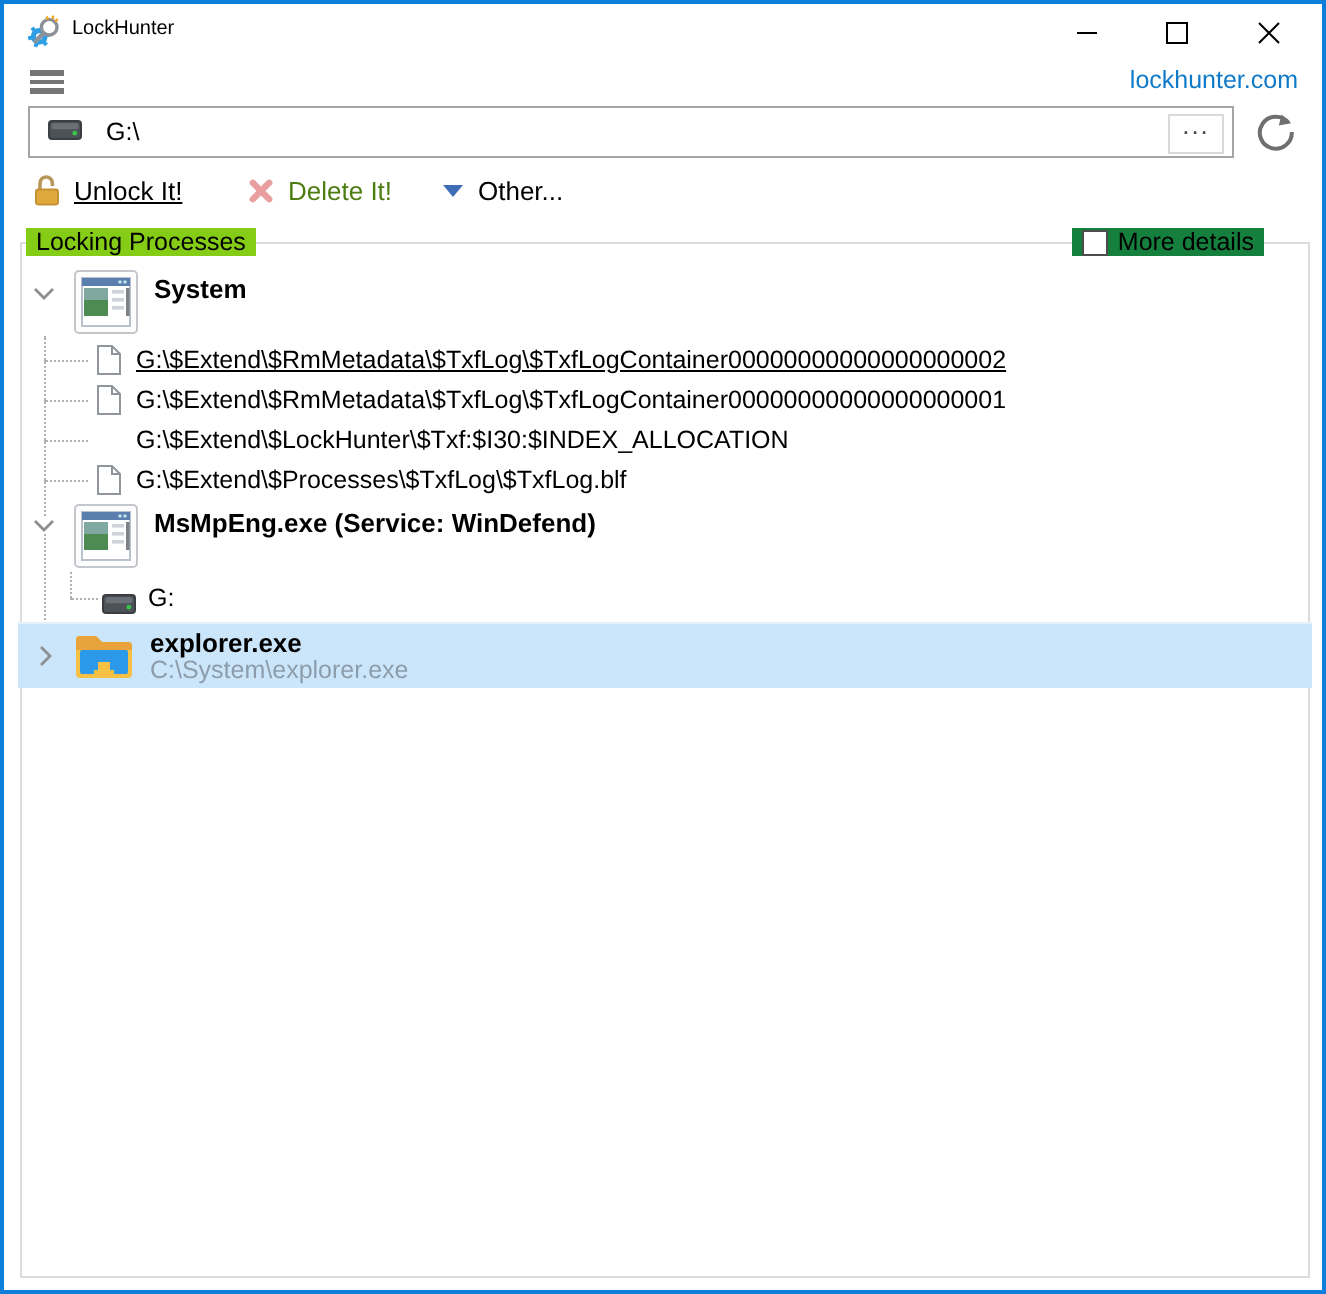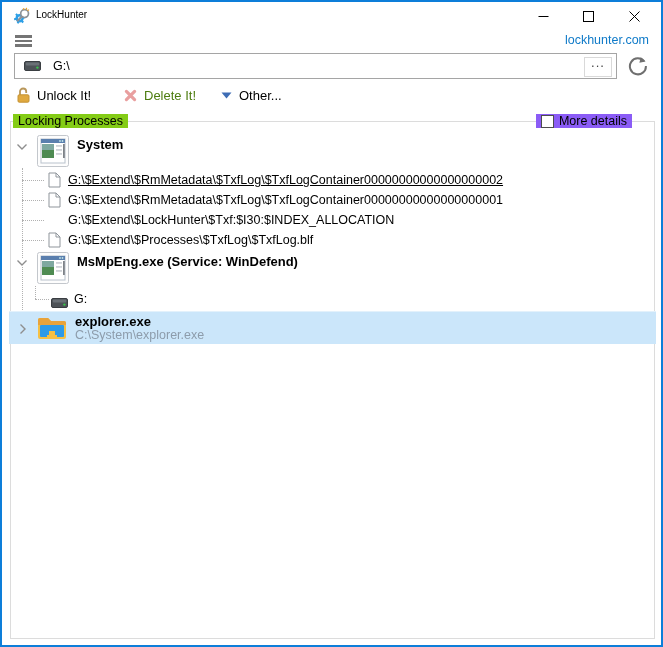--- a/index.html
+++ b/index.html
@@ -25,28 +25,28 @@
              border:1px solid #a5a5a5; background:#fff; display:flex; align-items:center; }
   .drive-icon { margin-left:9px; flex:0 0 auto; }
   .path-input { border:0; outline:none; margin-left:10px; flex:1; font-family:inherit; font-size:12.5px; color:#000; background:transparent; }
   .browse-btn { position:absolute; right:4px; top:3px; width:26px; height:18px; border:1px solid #d9d9d9; background:#fff;
                 display:flex; align-items:flex-start; justify-content:center; font-size:13px; color:#444; letter-spacing:1px; line-height:10px; }
   .refresh-btn { position:absolute; left:624px; top:52px; width:24px; height:24px; display:flex; align-items:center; justify-content:center; }
 
   
   .tb-btn { position:absolute; top:83px; height:20px; display:flex; align-items:center; font-size:13px; white-space:nowrap; cursor:default; }
   .tb-btn .ic { display:flex; align-items:center; }
-  .tb-unlock { left:15px; } .tb-unlock .ic { margin-right:6px; }
+  .tb-unlock { left:15px;text-decoration:underline; } .tb-unlock .ic { margin-right:6px; }
   .tb-delete { left:122px; color:#4d7c0f; } .tb-delete .ic { margin-right:7px; }
   .tb-other  { left:219px; } .tb-other .ic { margin-right:7px; }
 
   
   .groupbox { position:absolute; left:8px; top:119px; width:645px; height:518px; box-sizing:border-box; border:1px solid #dcdcdc; }
   .group-label { position:absolute; left:2px; top:-8px; background:#84cc16; padding:0 5px; font-size:12.5px; white-space:nowrap; }
-  .more-details { position:absolute; right:22px; top:-8px; background:#8b5cf6; padding:0 5px; display:flex; align-items:center; font-size:12.5px; white-space:nowrap; }
+  .more-details { position:absolute; right:22px; top:-8px; background:#15803d; padding:0 5px; display:flex; align-items:center; font-size:12.5px; white-space:nowrap; }
   .checkbox { width:13px; height:13px; box-sizing:border-box; border:1px solid #4d4d4d; background:#fff; margin-right:5px; }
 
   
   .tree { position:absolute; left:0; top:0; right:0; bottom:0; }
   .abs { position:absolute; }
   .dotted-v { position:absolute; border-left:1px dotted #b1b1b1; width:0; }
   .dotted-h { position:absolute; border-top:1px dotted #b1b1b1; height:0; }
   .proc-label { font-size:13px; font-weight:bold; white-space:nowrap; }
   .t-text { font-size:12.5px; white-space:nowrap; line-height:20px; }
   .chev { display:flex; align-items:center; justify-content:center; background:#fff; }

